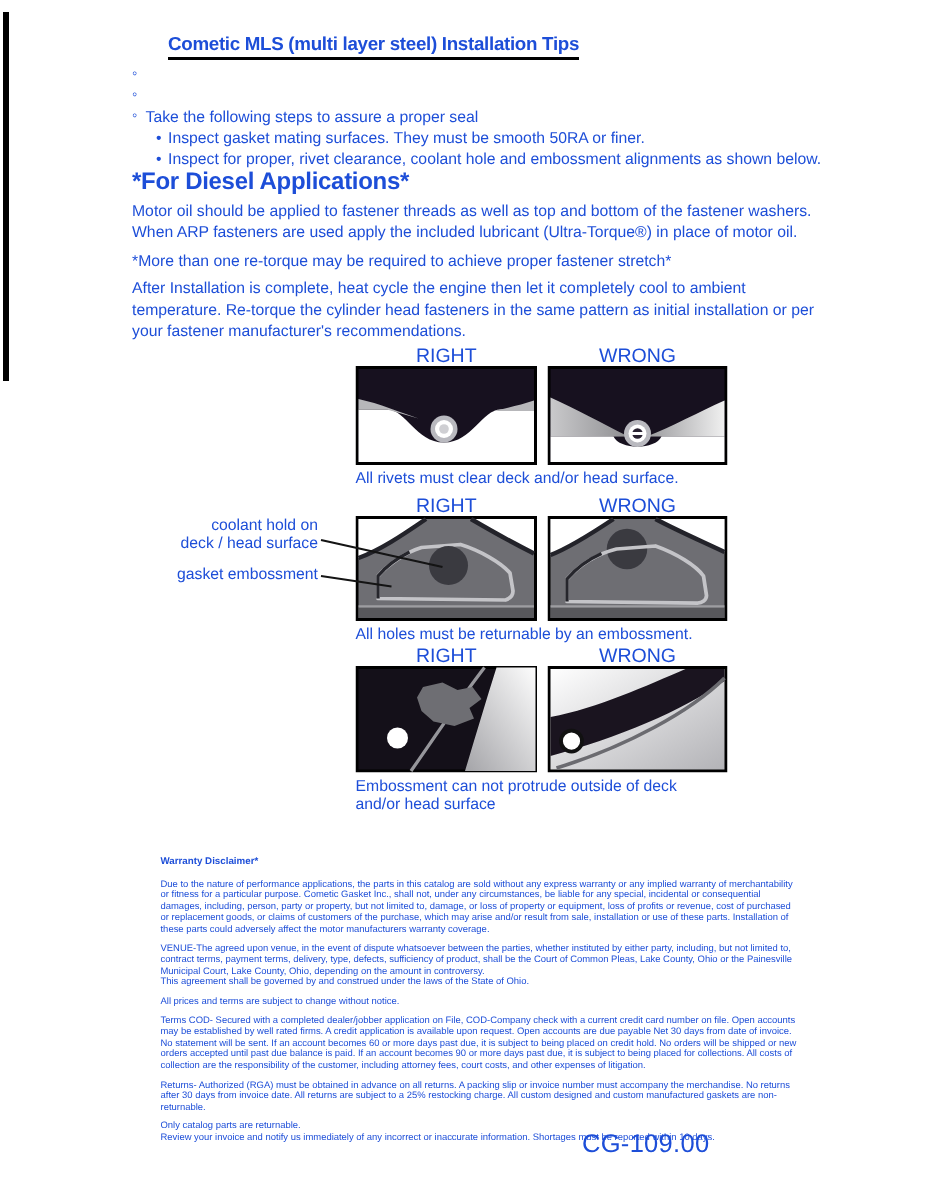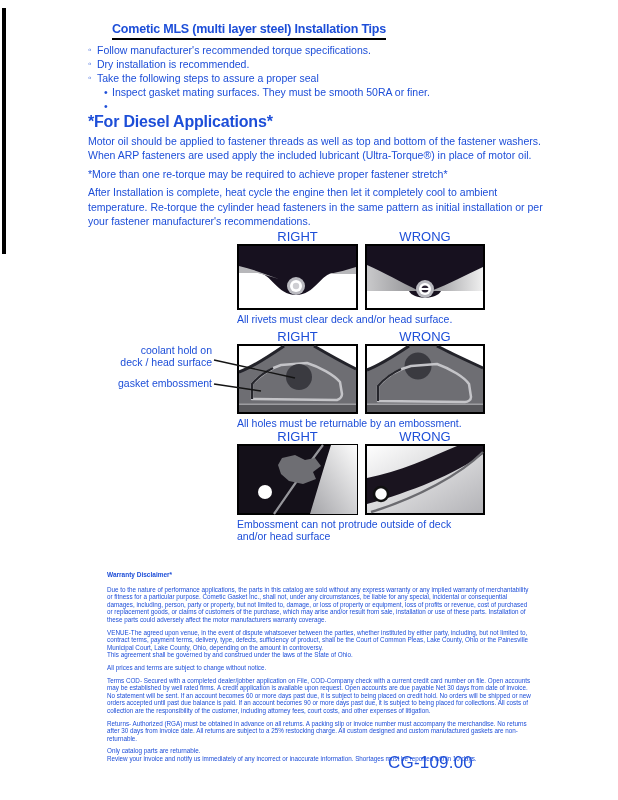--- a/index.html
+++ b/index.html
@@ -41,36 +41,35 @@
 
 <div id="page">
 
   <div class="edge-bar"></div>
 
   <div class="title">Cometic MLS (multi layer steel) Installation Tips</div>
 
   <div class="bullets">
     <div class="b-row">
       <span class="b-marker">◦</span>
-      <span>Follow manufacturer's recommended torque specifications.</span>
     </div>
     <div class="b-row">
       <span class="b-marker">◦</span>
-      <span>Dry installation is recommended.</span>
     </div>
     <div class="b-row">
       <span class="b-marker">◦</span>
       <span>Take the following steps to assure a proper seal</span>
     </div>
     <div class="b-row sub">
       <span class="b-marker">•</span>
       <span>Inspect gasket mating surfaces.  They must be smooth 50RA or finer.</span>
     </div>
     <div class="b-row sub">
       <span class="b-marker">•</span>
+      <span>Inspect for proper, rivet clearance, coolant hole and embossment alignments as shown below.</span>
     </div>
   </div>
 
   <div class="diesel">
     <h2>*For Diesel Applications*</h2>
     <p>Motor oil should be applied to fastener threads as well as top and bottom of the fastener washers. When ARP fasteners are used apply the included lubricant (Ultra-Torque®) in place of motor oil.</p>
     <p>*More than one re-torque may be required to achieve proper fastener stretch*</p>
     <p>After Installation is complete, heat cycle the engine then let it completely cool to ambient temperature. Re-torque the cylinder head fasteners in the same pattern as initial installation or per your fastener manufacturer's recommendations.</p>
   </div>
 

